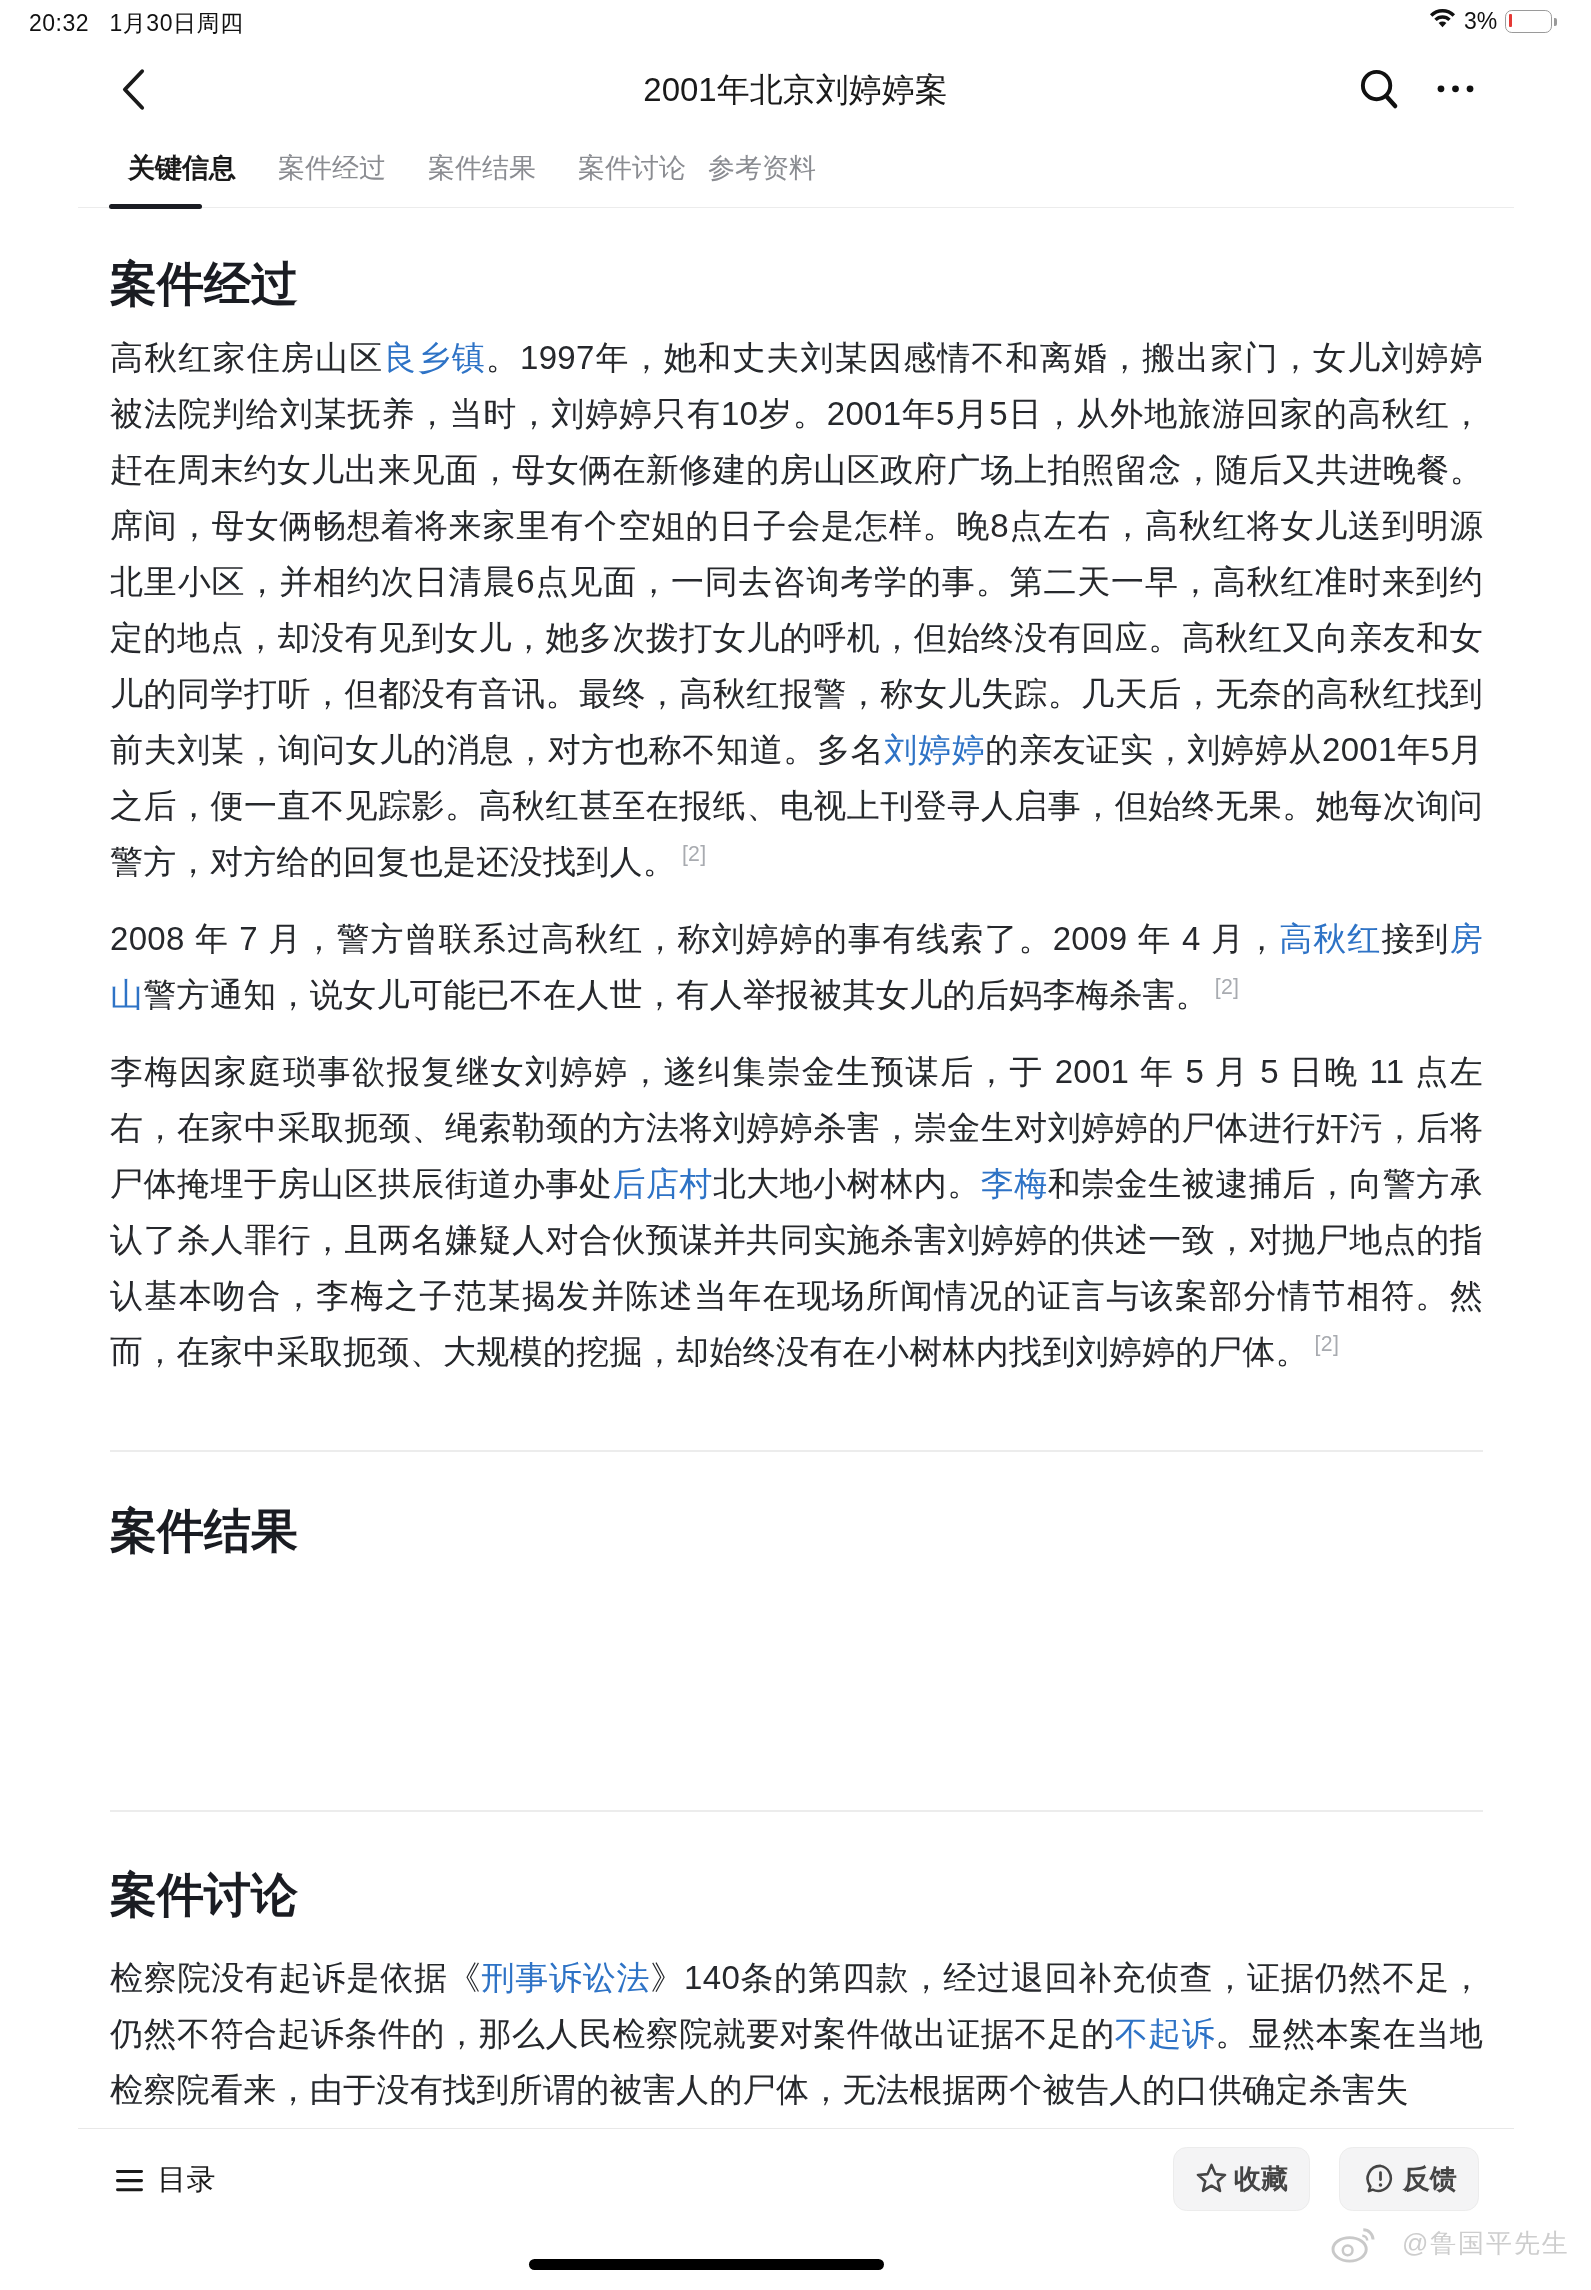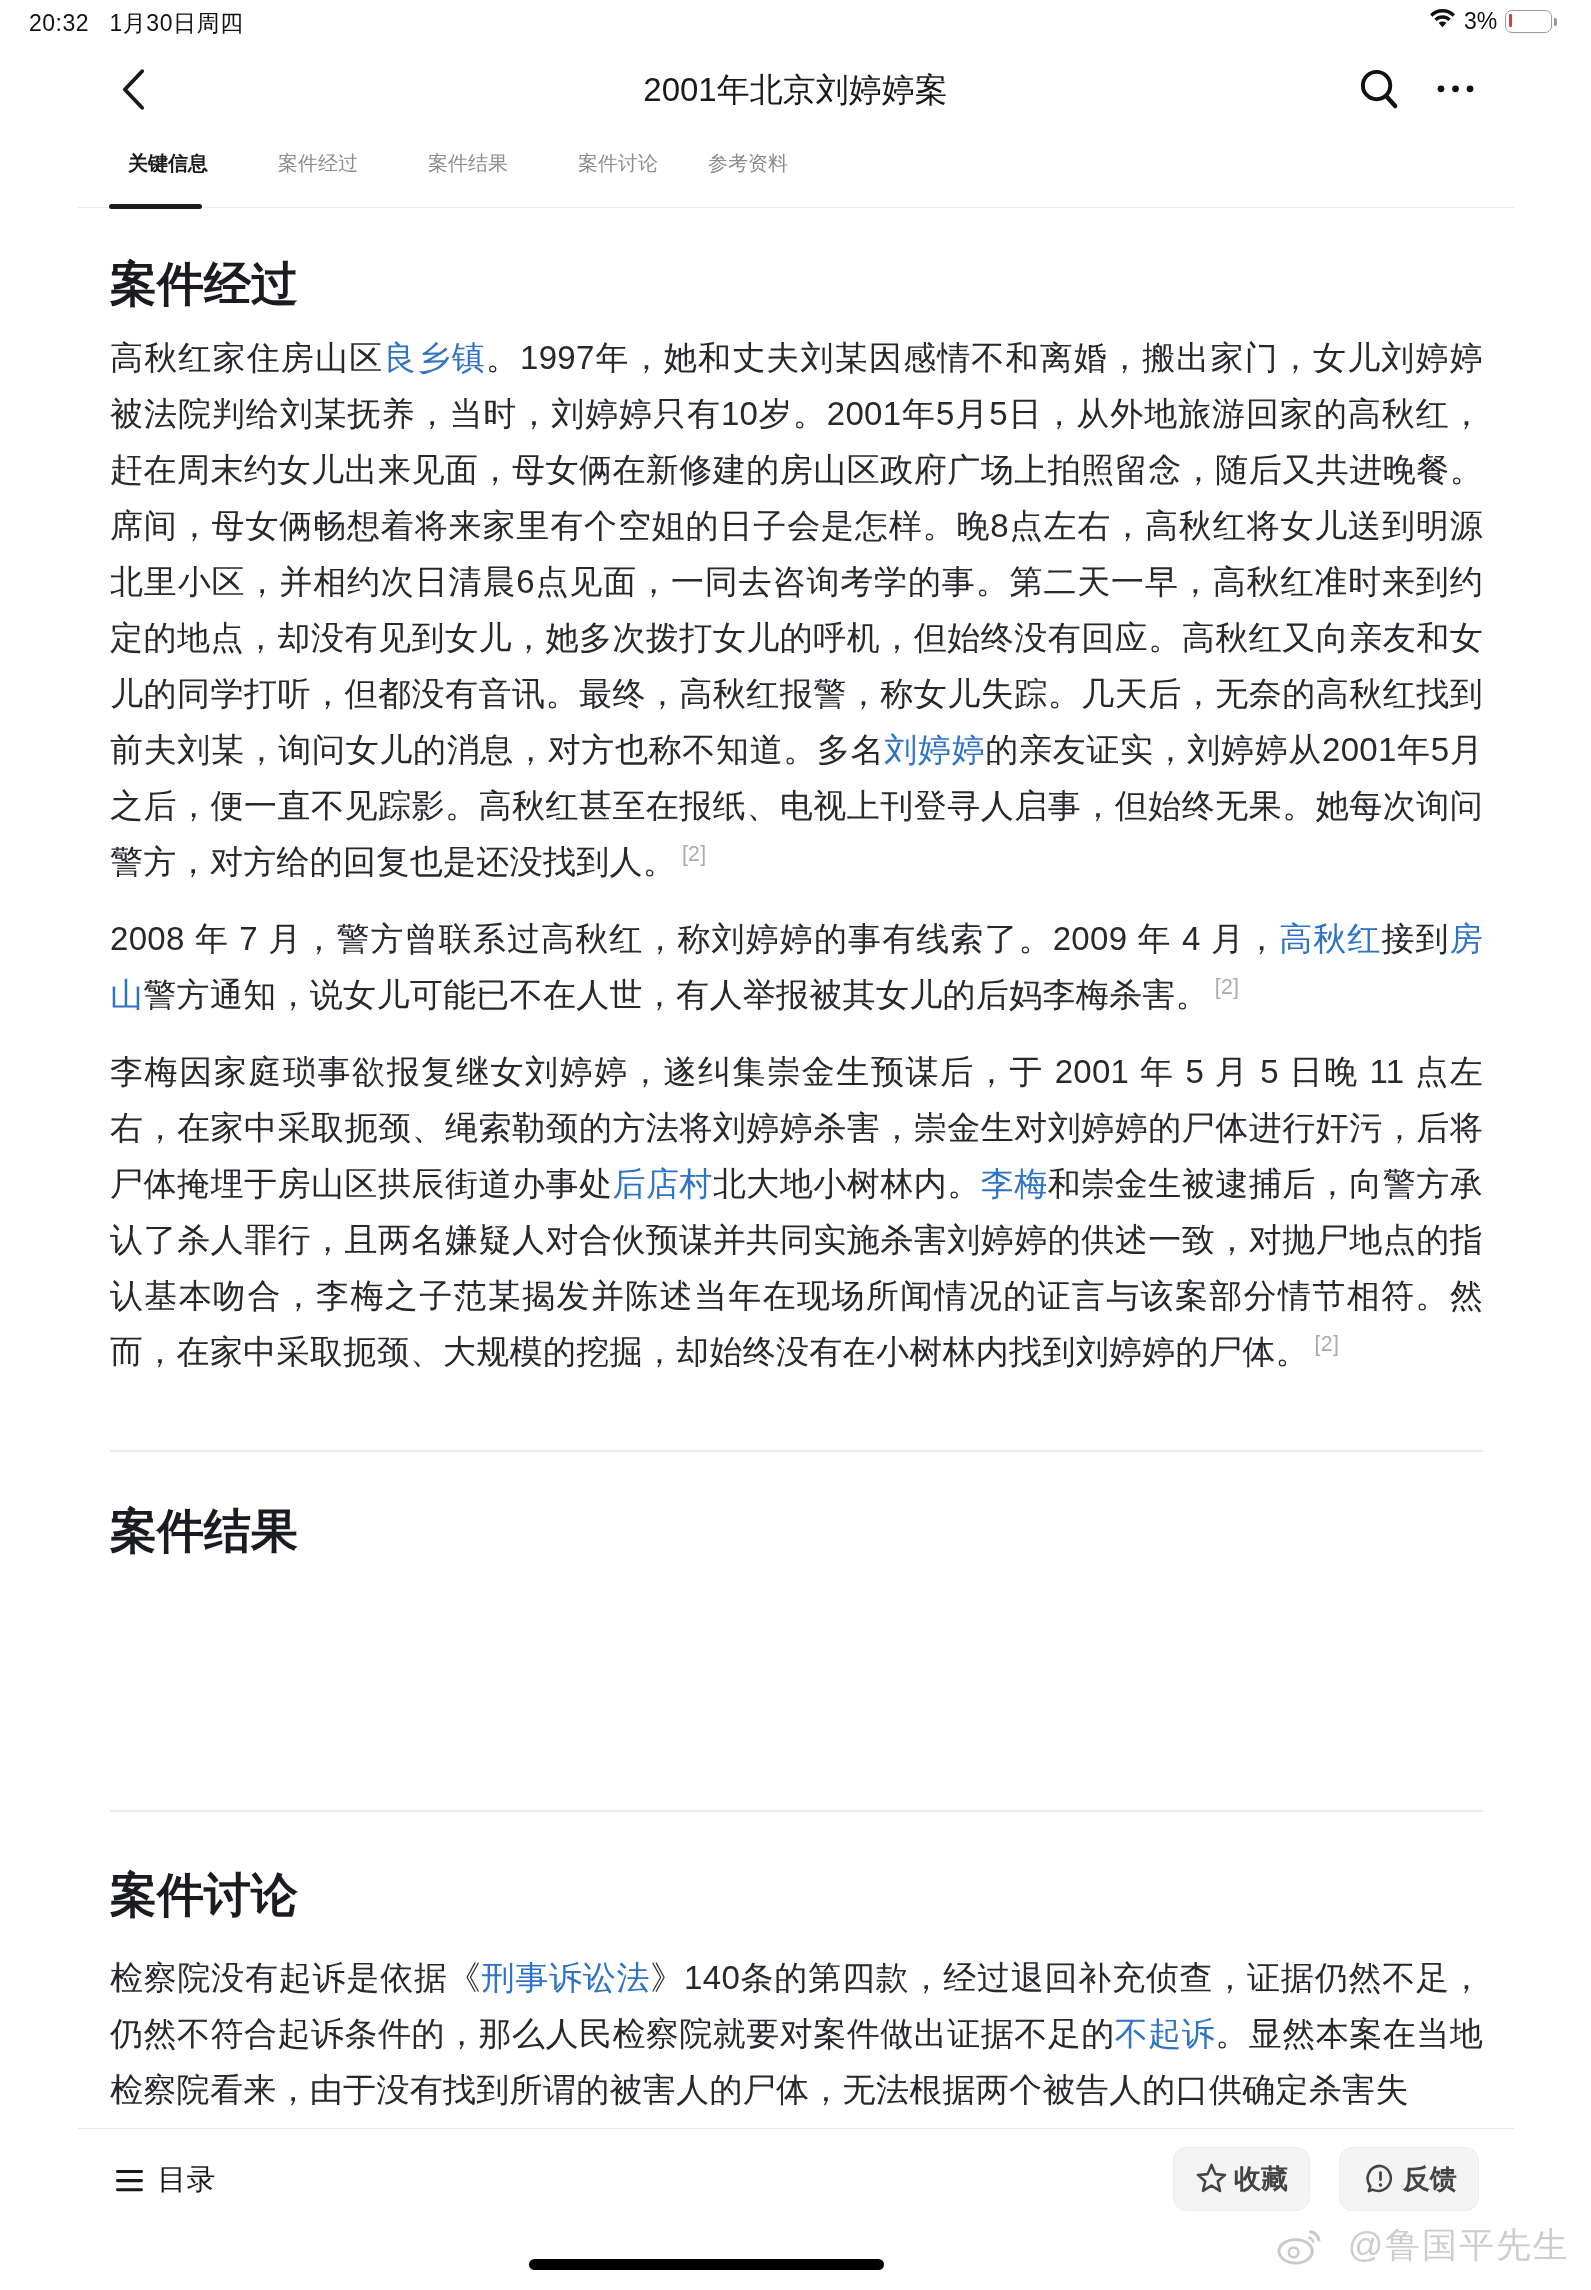--- a/index.html
+++ b/index.html
@@ -17,38 +17,38 @@
 
   
   .header { position: absolute; top: 56px; left: 0; width: 1591px; height: 68px; }
   .back-btn { position: absolute; left: 109px; top: 7.8px; width: 49px; height: 52px; display: flex; align-items: center; justify-content: center; cursor: pointer; }
   .page-title { position: absolute; left: 0; right: 0; top: 11.6px; text-align: center; font-size: 33px; color: #1a1a1a; font-weight: 500; }
   .search-btn { position: absolute; left: 1352px; top: 5.8px; width: 54px; height: 54px; display: flex; align-items: center; justify-content: center; cursor: pointer; }
   .more-btn { position: absolute; left: 1426px; top: 5.8px; width: 58px; height: 54px; display: flex; align-items: center; justify-content: center; cursor: pointer; }
 
   
   .tabs { position: absolute; top: 144px; left: 78px; width: 1436px; height: 64px; border-bottom: 1.9px solid #ececec; }
-  .tab { position: absolute; top: 5.8px; font-size: 20px; color: #8a8c91; cursor: pointer; white-space: nowrap; }
+  .tab { position: absolute; top: 5.8px; font-size: 27px; color: #8a8c91; cursor: pointer; white-space: nowrap; }
   .tab.active { color: #1a1a1a; font-weight: bold; }
   .tab-underline { position: absolute; left: 30px; bottom: -1.9px; width: 86px; height: 4.9px; background: #1a1c22; border-radius: 2.9px; }
 
   
   .content { position: absolute; top: 208px; left: 110px; width: 1373px; }
   .section-title { font-size: 47px; font-weight: bold; color: #1a1c22; line-height: 68px; }
   .para { font-size: 33px; line-height: 56px; color: #26282c; text-align: justify; letter-spacing: 0.3px; }
   .link { color: #2e73c6; cursor: pointer; }
   .cite { font-size: 21.3px; color: #a8abb0; vertical-align: super; line-height: 0; margin-left: 5.8px; cursor: pointer; }
   .divider { position: absolute; left: 110px; width: 1373px; height: 1.9px; background: #ececec; }
 
   
   .bottom-bar { position: absolute; top: 2128px; left: 78px; width: 1436px; height: 97px; border-top: 1.9px solid #e8e8e8; }
   .toc-btn { position: absolute; left: 37px; top: 31px; display: flex; align-items: center; gap: 13.6px; font-size: 29px; color: #1a1a1a; cursor: pointer; }
   .pill-btn { position: absolute; top: 17.5px; height: 64px; padding: 0 21.3px; border-radius: 13.6px; background: #f4f4f5; border: 1px solid #ececec; display: flex; align-items: center; gap: 5.8px; font-size: 27px; color: #444; cursor: pointer; font-weight: bold; }
 
-  .watermark { position: absolute; right: 21.3px; top: 2222px; font-size: 35px; color: rgba(200,200,200,0.9); display: flex; align-items: center; gap: 23px; letter-spacing: 1.9px; }
+  .watermark { position: absolute; right: 21.3px; top: 2222px; font-size: 26px; color: rgba(200,200,200,0.9); display: flex; align-items: center; gap: 23px; letter-spacing: 1.9px; }
   .home-indicator { position: absolute; left: 529px; top: 2259px; width: 355px; height: 10.7px; background: #000; border-radius: 5.8px; }
 </style>
 </head>
 <body>
 
 <div class="status-bar">
   <div class="status-left">
     <span>20:32</span>
     <span>1月30日周四</span>
   </div>

